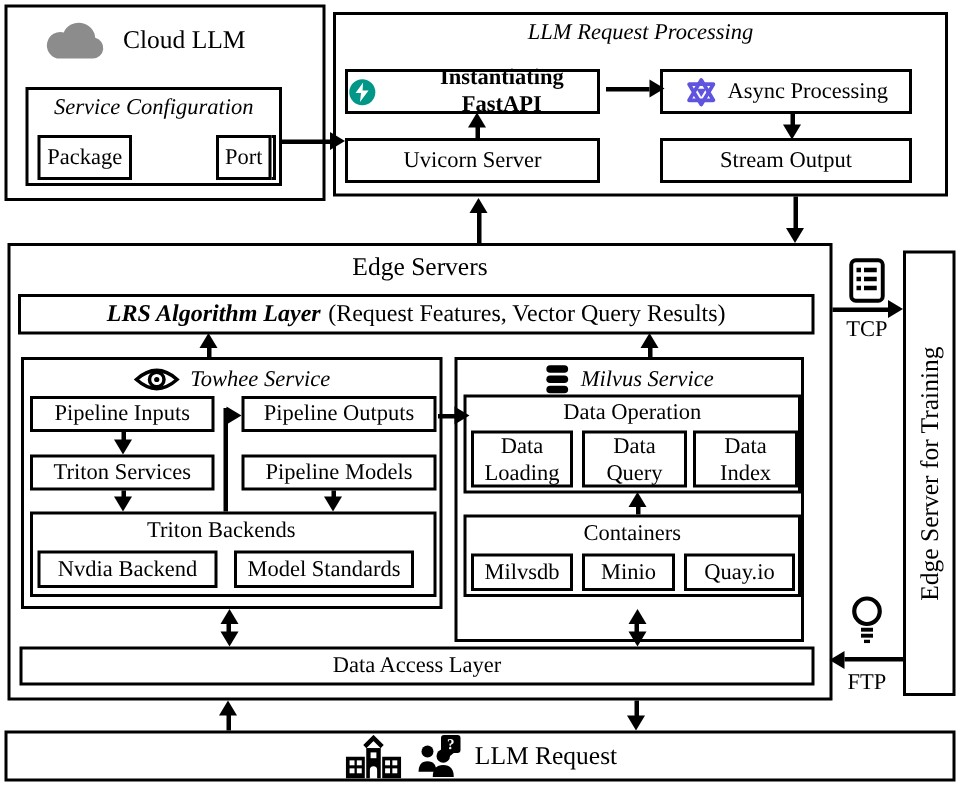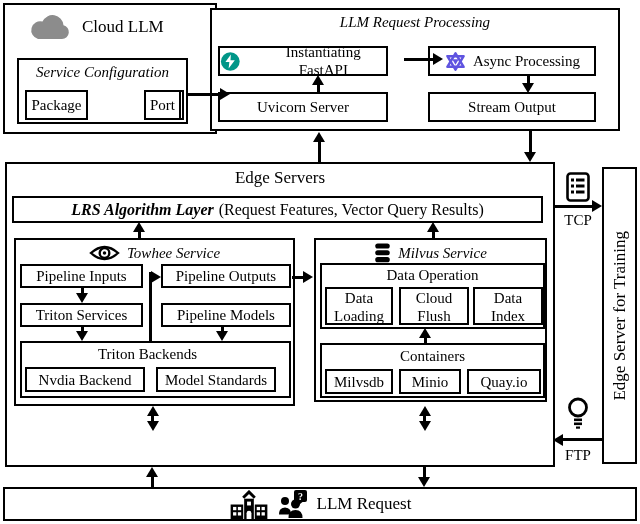--- a/index.html
+++ b/index.html
@@ -31,24 +31,24 @@
   </svg>
   <div class="abs big" style="left:77px;top:12px;">Cloud LLM</div>
   <div class="box" style="left:12px;top:53px;width:171px;height:66px;">
     <div class="abs it lbl" style="left:0;right:0;top:3px;text-align:center;">Service Configuration</div>
     <div class="box ctr lbl" style="left:6px;top:30px;width:63px;height:30px;">Package</div>
     <div class="box ctr lbl" style="left:77px;top:30px;width:40px;height:30px;margin-left:48px;">Host</div>
     <div class="box ctr lbl" style="left:125px;top:30px;width:37px;height:30px;">Port</div>
   </div>
 </div>
 
-<div class="box" style="left:210px;top:8px;width:410px;height:123px;">
+<div class="box" style="left:222px;top:8px;width:410px;height:123px;">
   <div class="abs it lbl" style="left:0;right:0;top:3px;text-align:center;">LLM Request Processing</div>
   <div class="box" style="left:6px;top:36px;width:170px;height:30px;">
-    <div class="ctr" style="width:100%;height:100%;gap:20px;">
+    <div class="ctr" style="width:100%;height:100%;gap:20px;font-weight:bold;">
       <svg width="21" height="21" viewBox="0 0 22 22">
         <circle cx="11" cy="11" r="10" fill="#009688"></circle>
         <path d="M11.6 3.5 L5.8 11.6 H10 L9.2 18.5 L15.8 9.6 H11.2 Z" fill="#ffffff"></path>
       </svg>
       <span class="lbl">Instantiating FastAPI</span>
     </div>
   </div>
   <div class="box" style="left:216px;top:36px;width:168px;height:30px;">
     <div class="ctr" style="width:100%;height:100%;gap:6px;">
       <svg width="23" height="21" viewBox="0 0 24 22">
@@ -83,43 +83,44 @@
     <div class="box ctr lbl" style="left:4px;top:63px;width:123px;height:24px;">Triton Services</div>
     <div class="box ctr lbl" style="left:145px;top:24px;width:130px;height:24px;">Pipeline Outputs</div>
     <div class="box ctr lbl" style="left:145px;top:63px;width:130px;height:24px;">Pipeline Models</div>
     <div class="box" style="left:4px;top:101px;width:271px;height:57px;">
       <div class="abs lbl" style="left:0;right:16px;top:2px;text-align:center;font-family:Liberation Serif, serif;">Triton Backends</div>
       <div class="box ctr lbl" style="left:3px;top:24px;width:120px;height:25px;">Nvdia Backend</div>
       <div class="box ctr lbl" style="left:134px;top:24px;width:120px;height:25px;">Model Standards</div>
     </div>
   </div>
 
-  <div class="box" style="left:307px;top:74px;width:233px;height:164px;">
+  <div class="box" style="left:296px;top:74px;width:233px;height:190px;">
     <div class="hdr" style="top:2px;height:21px;">
       <svg width="17" height="20" viewBox="0 0 18 22">
         <rect x="1" y="0.5" width="16" height="5.6" rx="2.8" fill="#000"></rect>
         <rect x="1" y="8" width="16" height="5.6" rx="2.8" fill="#000"></rect>
         <rect x="1" y="15.5" width="16" height="5.6" rx="2.8" fill="#000"></rect>
       </svg>
       <span class="it lbl">Milvus Service</span>
     </div>
     <div class="box" style="left:4px;top:23px;width:225px;height:66px;">
       <div class="abs lbl" style="left:0;right:0;top:1px;text-align:center;">Data Operation</div>
       <div class="box ctr lbl two" style="left:3px;top:22px;width:68px;height:38px;">Data Loading</div>
-      <div class="box ctr lbl two" style="left:77px;top:22px;width:70px;height:38px;">Cloud Flush</div>
+      <div class="box ctr lbl two" style="left:77px;top:22px;width:70px;height:38px;">Data Query</div>
       <div class="box ctr lbl two" style="left:151px;top:22px;width:70px;height:38px;">Data Index</div>
     </div>
     <div class="box" style="left:4px;top:103px;width:225px;height:55px;">
       <div class="abs lbl" style="left:0;right:0;top:2px;text-align:center;">Containers</div>
       <div class="box ctr lbl" style="left:77px;top:24px;width:62px;height:25px;">Minio</div>
       <div class="box ctr lbl" style="left:3px;top:24px;width:68px;height:25px;">Milvsdb</div>
       <div class="box ctr lbl" style="left:145px;top:24px;width:74px;height:25px;">Quay.io</div>
     </div>
   </div>
 
+  <div class="box ctr lbl" style="left:6px;top:267px;width:530px;height:26px;">Data Access Layer</div>
 </div>
 
 <div class="box ctr" style="left:602px;top:167px;width:35px;height:297px;">
   <span class="vtext">Edge Server for Training</span>
 </div>
 
 <svg class="abs" style="left:566px;top:172px;" width="24" height="30" viewBox="0 0 24 30">
   <rect x="1.5" y="1.5" width="21" height="27" rx="3" fill="#fff" stroke="#000" stroke-width="2.6"></rect>
   <rect x="5" y="6.5" width="3" height="3" fill="#000"></rect>
     <rect x="10" y="6.5" width="8.5" height="3" fill="#000"></rect>

